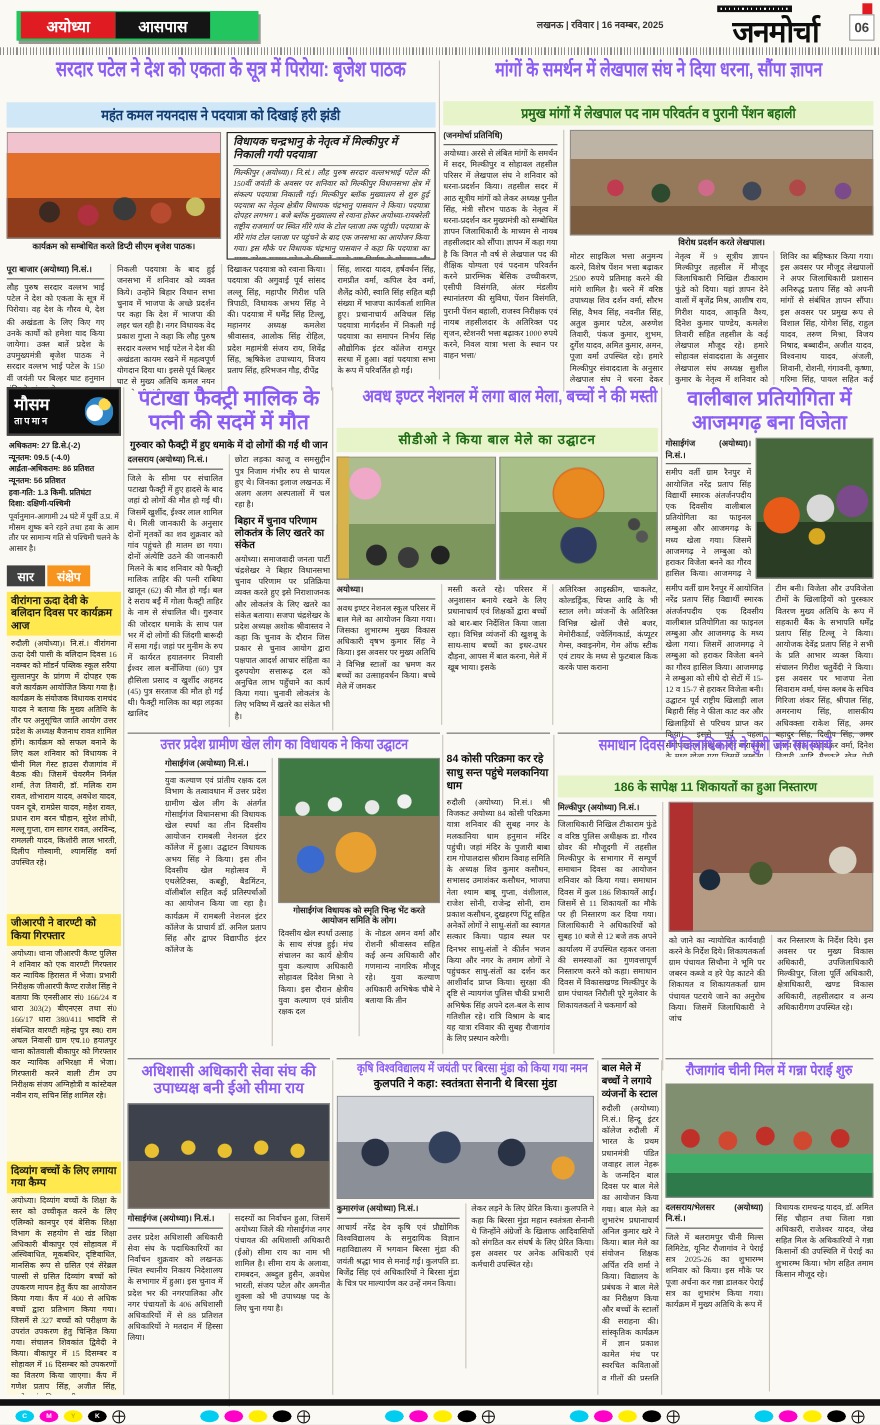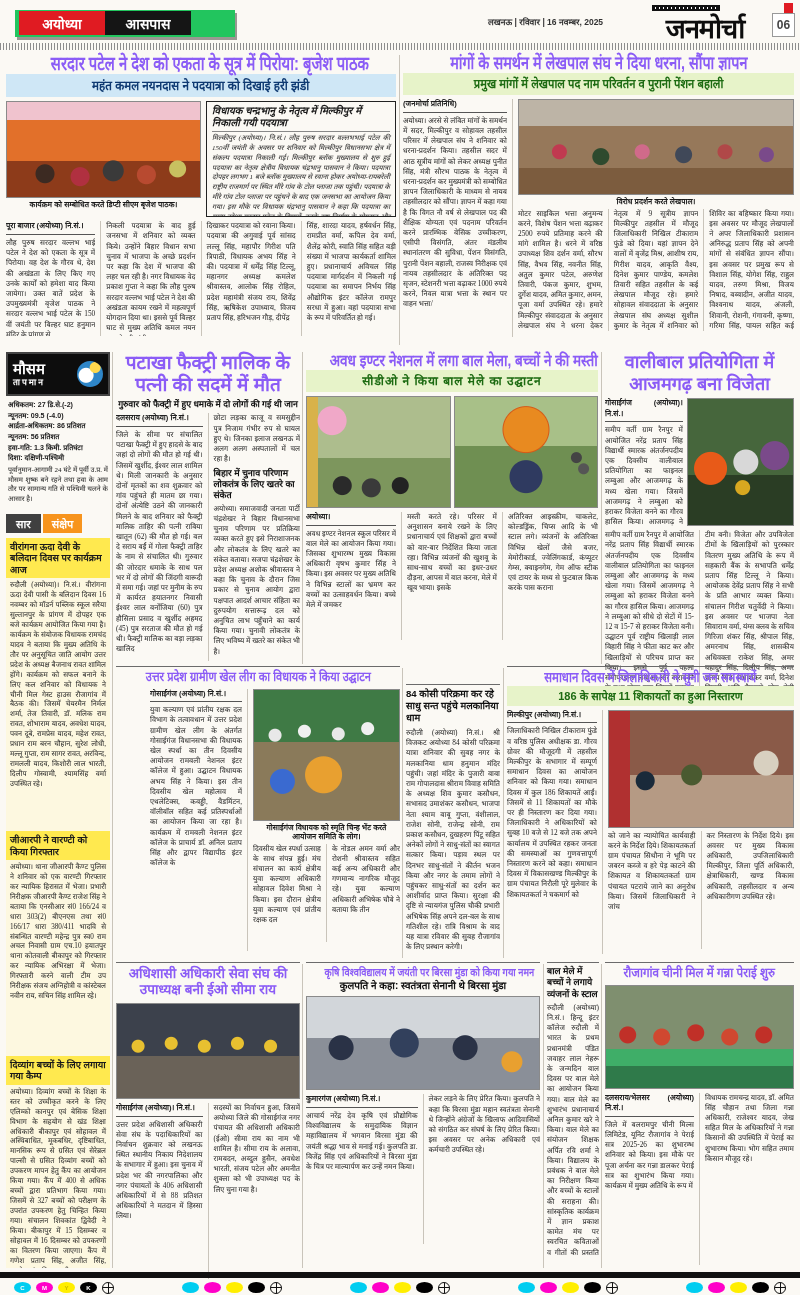--- a/index.html
+++ b/index.html
@@ -6,21 +6,21 @@
   html,body { background:#e8e6e0; }
   #page {
     position:relative; width:800px; height:1295px; margin:0 auto;
     background:#fbf9f4; overflow:hidden;
     font-family:"Liberation Sans","DejaVu Sans",sans-serif; color:#1a1a1a;
   }
   .abs { position:absolute; }
   .hl { font-weight:bold; color:#8b5cf6; text-align:center; line-height:1.12; }
   .condense { display:inline-block; white-space:nowrap; transform:scaleX(.82); transform-origin:center; }
   .ctr { text-align:center; }
-  .bar { text-align:center; font-weight:bold; padding:2px 0 3px; margin-top:0; }
+  .bar { text-align:center; font-weight:bold; padding:2px 0 3px; margin-top:19px; }
   .bar-blue { background:#cfe7f6; color:#0f3a72; }
   .bar-green { background:#e7f3c9; color:#1d6b12; }
   .maroon { color:#8a1717; }
   .red-sub { color:#c42222; }
   .body { font-size:7.3px; line-height:1.4; text-align:justify; color:#222;
           font-family:"Liberation Serif","DejaVu Serif",serif; }
   .cols { display:flex; }
   .cols > div { flex:1; overflow:hidden; }
   .cols > div + div { border-left:1px solid #c9c4ba; padding-left:5px; margin-left:5px; }
   .by { font-weight:bold; font-size:7.6px; border-bottom:1px solid #555; padding-bottom:2px; margin-bottom:3px;
@@ -269,21 +269,21 @@
         <div class="cols body" style="height:98px;">
           <div>दिवसीय खेल स्पर्धा उत्साह के साथ संपन्न हुई। मंच संचालन का कार्य क्षेत्रीय युवा कल्याण अधिकारी सोहावल दिवेश मिश्रा ने किया। इस दौरान क्षेत्रीय युवा कल्याण एवं प्रांतीय रक्षक दल</div>
           <div>के नोडल अमन वर्मा और रोशनी श्रीवास्तव सहित कई अन्य अधिकारी और गणमान्य नागरिक मौजूद रहे। युवा कल्याण अधिकारी अभिषेक चौबे ने बताया कि तीन</div>
         </div>
       </div>
     </div>
   </div>
 
   <div class="vr" style="left:402px; top:668px; height:290px;"></div>
 
-  <div class="abs topline" style="left:406px; top:684px; width:94px; height:292px; padding-top:3px;">
+  <div class="abs topline" style="left:406px; top:666px; width:94px; height:292px; padding-top:18px;">
     <div class="subhl" style="font-size:9.6px; text-align:left; line-height:1.25; margin-bottom:4px;">84 कोसी परिक्रमा कर रहे साधु सन्त पहुंचे मलकानिया धाम</div>
     <div class="body" style="height:250px; overflow:hidden;">रुदौली (अयोध्या) नि.सं.। श्री विजकट अयोध्या 84 कोसी परिक्रमा यात्रा शनिवार की सुबह नगर के मलकानिया धाम हनुमान मंदिर पहुंची। जहां मंदिर के पुजारी बाबा राम गोपालदास श्रीराम विवाह समिति के अध्यक्ष शिव कुमार कसौधन, सभासद उमाशंकर कसौधन, भाजपा नेता श्याम बाबू गुप्ता, वंशीलाल, राजेश सोनी, राजेन्द्र सोनी, राम प्रकाश कसौधन, दुखहरण पिंटू सहित अनेकों लोगों ने साधु-संतों का स्वागत सत्कार किया। पड़ाव स्थल पर दिनभर साधु-संतों ने कीर्तन भजन किया और नगर के तमाम लोगों ने पहुंचकर साधु-संतों का दर्शन कर आशीर्वाद प्राप्त किया। सुरक्षा की दृष्टि से न्यायगंज पुलिस चौकी प्रभारी अभिषेक सिंह अपने दल-बल के साथ गतिशील रहे। रात्रि विश्राम के बाद यह यात्रा रविवार की सुबह रौजागांव के लिए प्रस्थान करेगी।</div>
   </div>
 
   <div class="vr" style="left:503px; top:668px; height:290px;"></div>
 
   <div class="abs topline" style="left:507px; top:666px; width:287px; height:296px; padding-top:3px;">
     <div class="hl ctr" style="font-size:14px;">
       <span class="condense" style="transform:scaleX(.82);">समाधान दिवस में जिलाधिकारी ने सुनी जन समस्यायें</span>
     </div>

